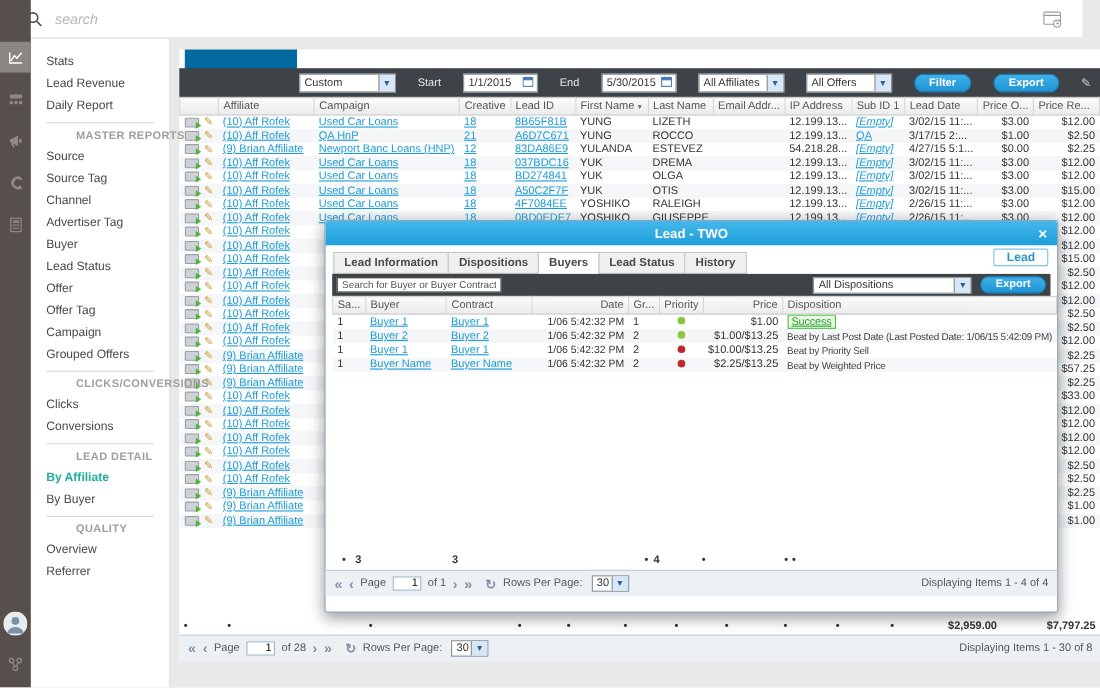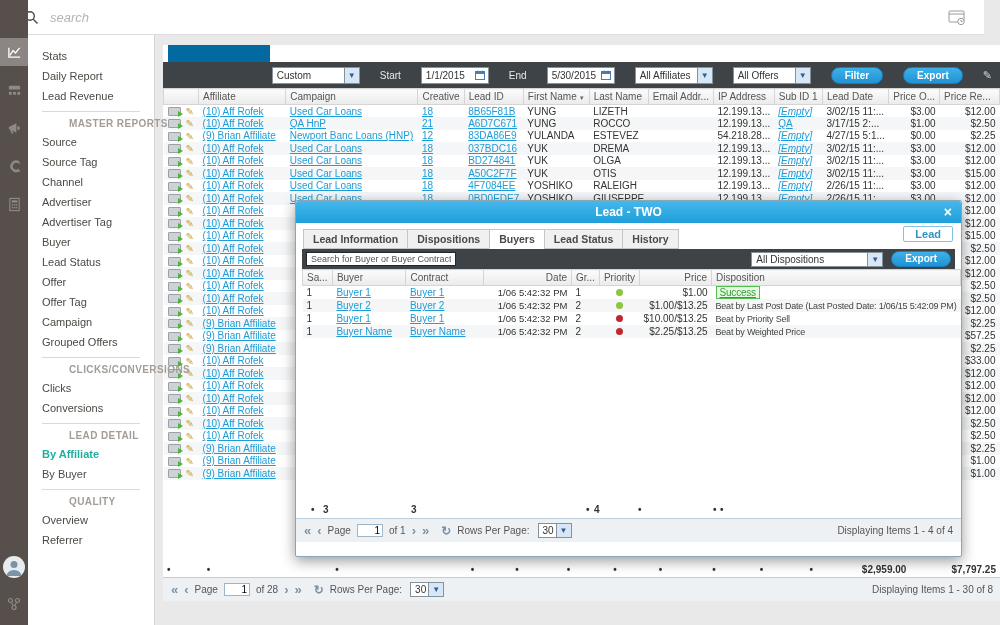--- a/index.html
+++ b/index.html
@@ -162,28 +162,27 @@
         <rect x="1" y="1" width="15" height="11" rx="1" fill="none" stroke="#9a9a9a"></rect>
         <line x1="1" y1="4" x2="16" y2="4" stroke="#9a9a9a"></line>
         <circle cx="13" cy="11.5" r="3.2" fill="#fff" stroke="#9a9a9a"></circle>
         <path d="M13 9.8 V11.5 H14.6" stroke="#9a9a9a" fill="none"></path>
       </svg>
   </span>
 </div>
 
 <nav class="sidenav">
     <div class="nav-item">Stats</div>
+    <div class="nav-item">Lead Revenue</div>
     <div class="nav-item">Daily Report</div>
-    <div class="nav-item">Lead Revenue</div>
     <div class="nav-div"></div>
     <div class="nav-head">MASTER REPORTS</div>
     <div class="nav-item">Source</div>
     <div class="nav-item">Source Tag</div>
     <div class="nav-item">Channel</div>
-    <div class="nav-item">Advertiser</div>
     <div class="nav-item">Advertiser Tag</div>
     <div class="nav-item">Buyer</div>
     <div class="nav-item">Lead Status</div>
     <div class="nav-item">Offer</div>
     <div class="nav-item">Offer Tag</div>
     <div class="nav-item">Campaign</div>
     <div class="nav-item">Grouped Offers</div>
     <div class="nav-div"></div>
     <div class="nav-head">CLICKS/CONVERSIONS</div>
     <div class="nav-item">Clicks</div>
@@ -787,21 +786,21 @@
       <div class="tab">Lead Information</div>
       <div class="tab">Dispositions</div>
       <div class="tab active">Buyers</div>
       <div class="tab">Lead Status</div>
       <div class="tab">History</div>
     </div>
   <button class="lead-btn">Lead</button>
 
   <div class="mtoolbar">
     <input class="msearch" placeholder="Search for Buyer or Buyer Contract ..." style="">
-    <div class="bsel" style="width:132px;height:15px;margin-left:auto">
+    <div class="bsel" style="width:144px;height:15px;margin-left:auto">
       <span class="txt">All Dispositions</span>
       <span class="arrow" style="line-height:13px">▼</span>
     </div>
     <button class="pill" style="height:16px">Export</button>
   </div>
 
   <table class="grid" id="modal-grid">
     <colgroup id="modal-cols">
         <col style="width: 30px;">
         <col style="width: 77px;">

